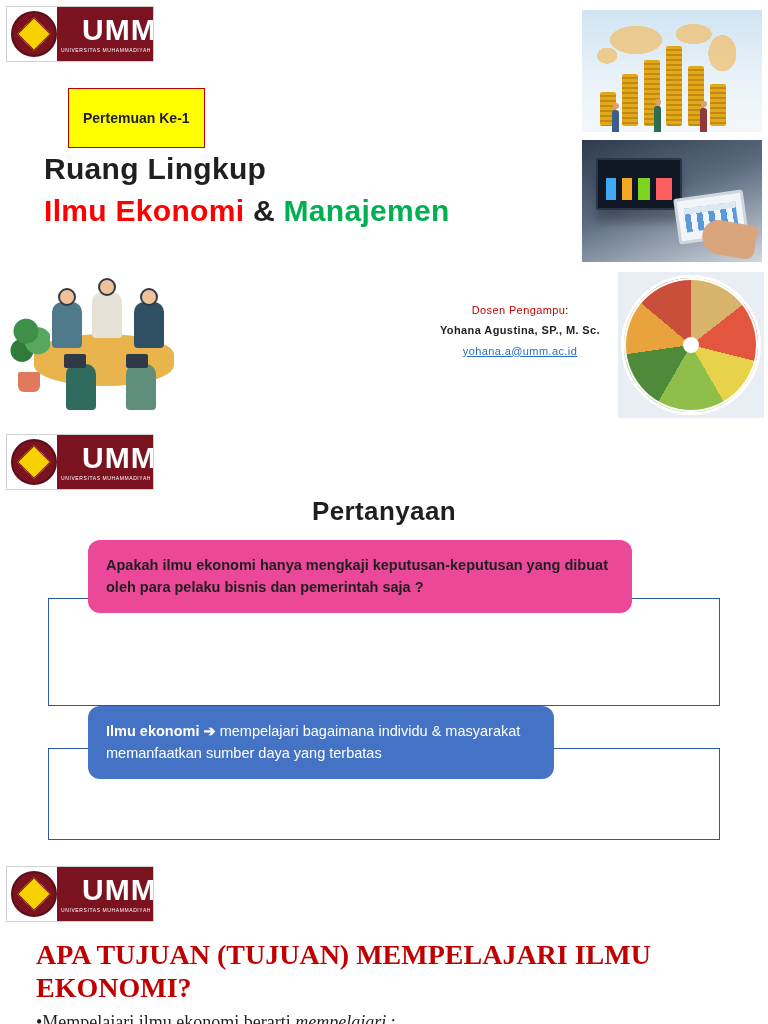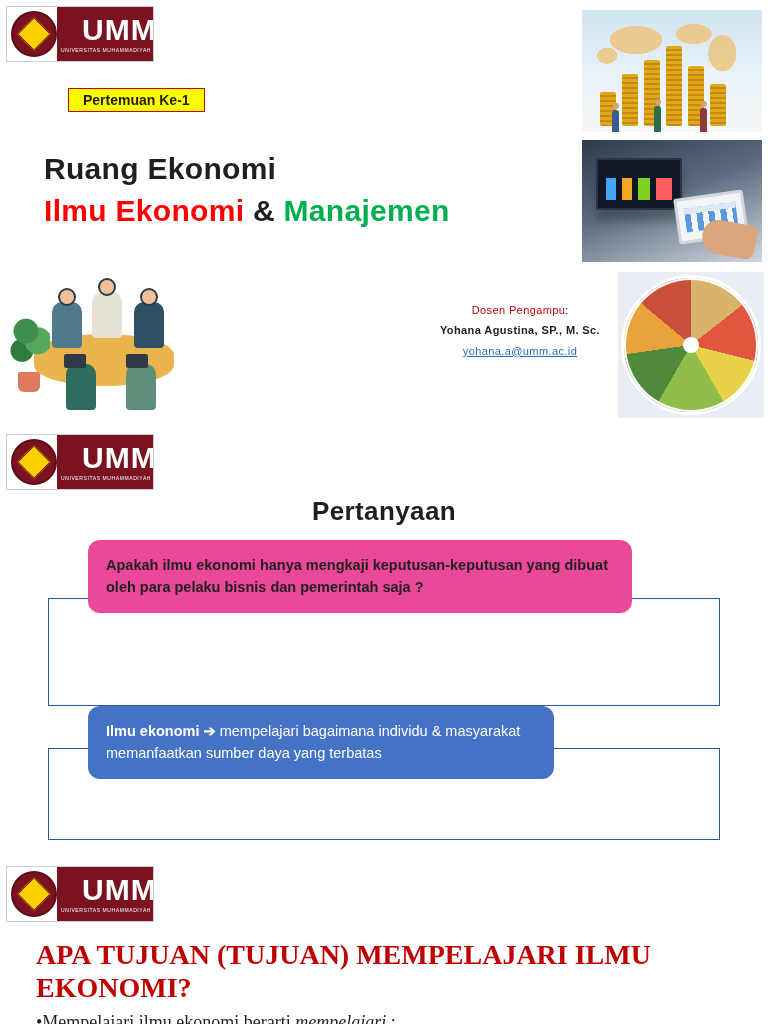--- a/index.html
+++ b/index.html
@@ -76,21 +76,21 @@
     white-space: nowrap;
   }
   .logo-pos-1 { position: absolute; left: 6px; top: 6px; }
   .logo-pos-2 { position: absolute; left: 6px; top: 434px; }
 
   .badge-pertemuan {
     position: absolute;
     left: 68px; top: 88px;
     background: #ffff00;
     border: 1px solid #c00000;
-    padding: 3px 14px;
+    padding: 21px 14px;
     font-weight: bold;
     font-size: 14px;
     color: #1f1f1f;
   }
   .title-line1 {
     position: absolute;
     left: 44px; top: 152px;
     font-size: 30px;
     font-weight: bold;
     color: #1f1f1f;
@@ -310,21 +310,21 @@
     <div class="umm-logo logo-pos-1">
       <div class="seal"></div>
       <div class="wordmark">
         <div class="big">UMM</div>
         <div class="small">UNIVERSITAS MUHAMMADIYAH MALANG</div>
       </div>
     </div>
 
     <div class="badge-pertemuan">Pertemuan Ke-1</div>
 
-    <div class="title-line1">Ruang Ekonomi</div>
+    <div class="title-line1">Ruang Lingkup</div>
     <div class="title-line2">
       <span class="part-red">Ilmu Ekonomi</span>
       <span class="part-amp">&amp;</span>
       <span class="part-green">Manajemen</span>
     </div>
 
     <div class="lecturer">
       <div>
         <span class="lbl">Dosen Pengampu</span><span class="colon">:</span>
       </div>

